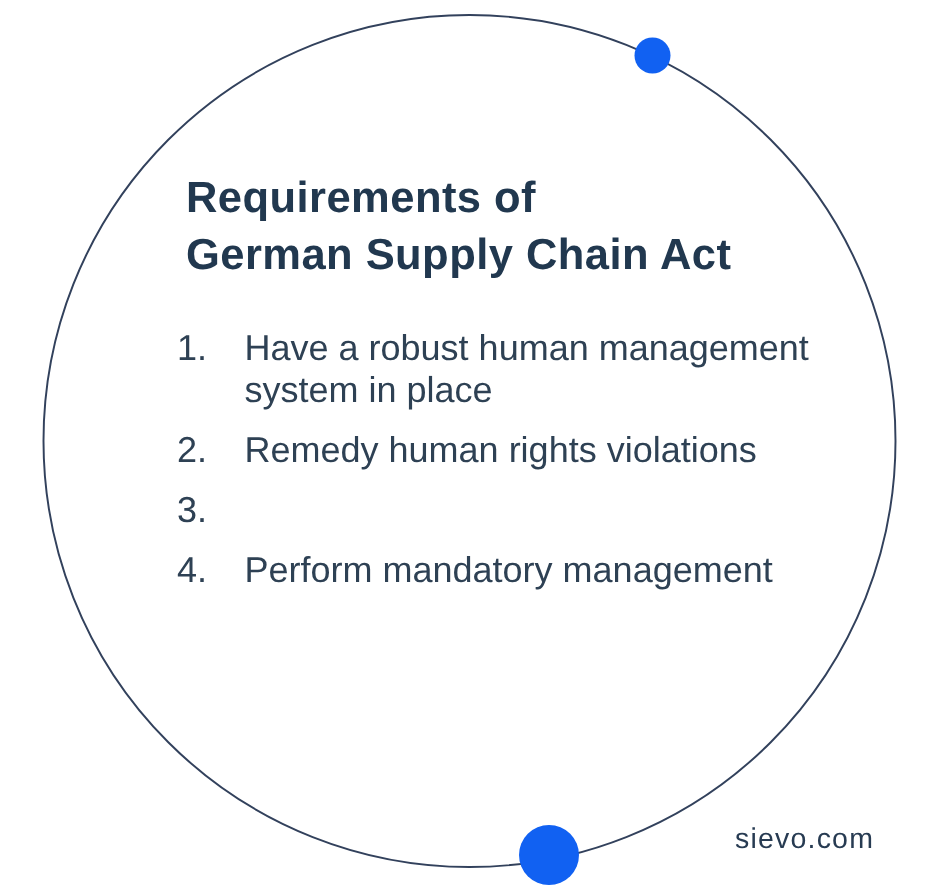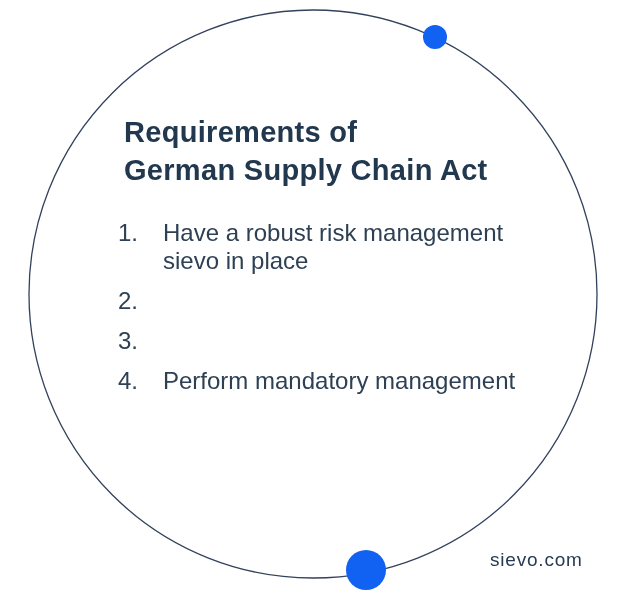--- a/index.html
+++ b/index.html
@@ -77,24 +77,25 @@
     <circle cx="435" cy="37" r="12" fill="#1161f2"></circle>
     <circle cx="366" cy="570" r="20" fill="#1161f2"></circle>
   </svg>
 
   <h1 class="title">Requirements of
 German Supply Chain Act</h1>
 
   <ol class="req-list">
     <li class="req-item">
       <span class="req-num">1.</span>
-      <span class="req-text">Have a robust risk management sievo in place</span>
+      <span class="req-text">Have a robust human management system in place</span>
     </li>
     <li class="req-item">
       <span class="req-num">2.</span>
+      <span class="req-text">Remedy human rights violations</span>
     </li>
     <li class="req-item">
       <span class="req-num">3.</span>
     </li>
     <li class="req-item">
       <span class="req-num">4.</span>
       <span class="req-text">Perform mandatory management</span>
     </li>
   </ol>
 

